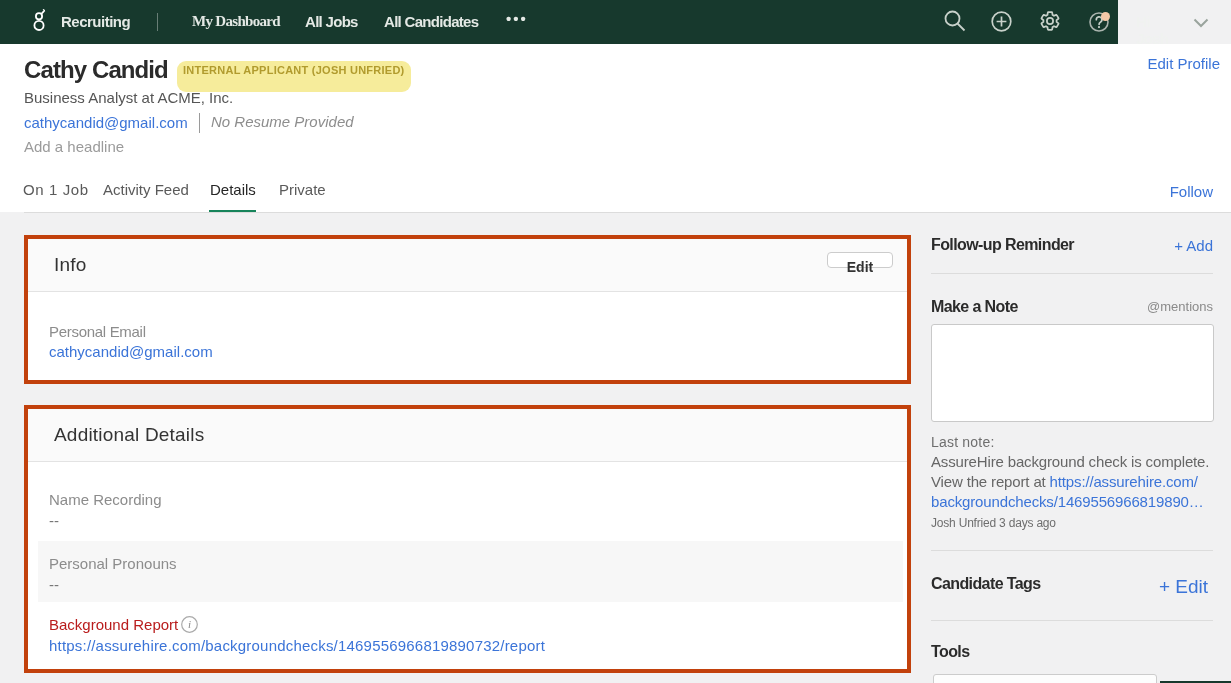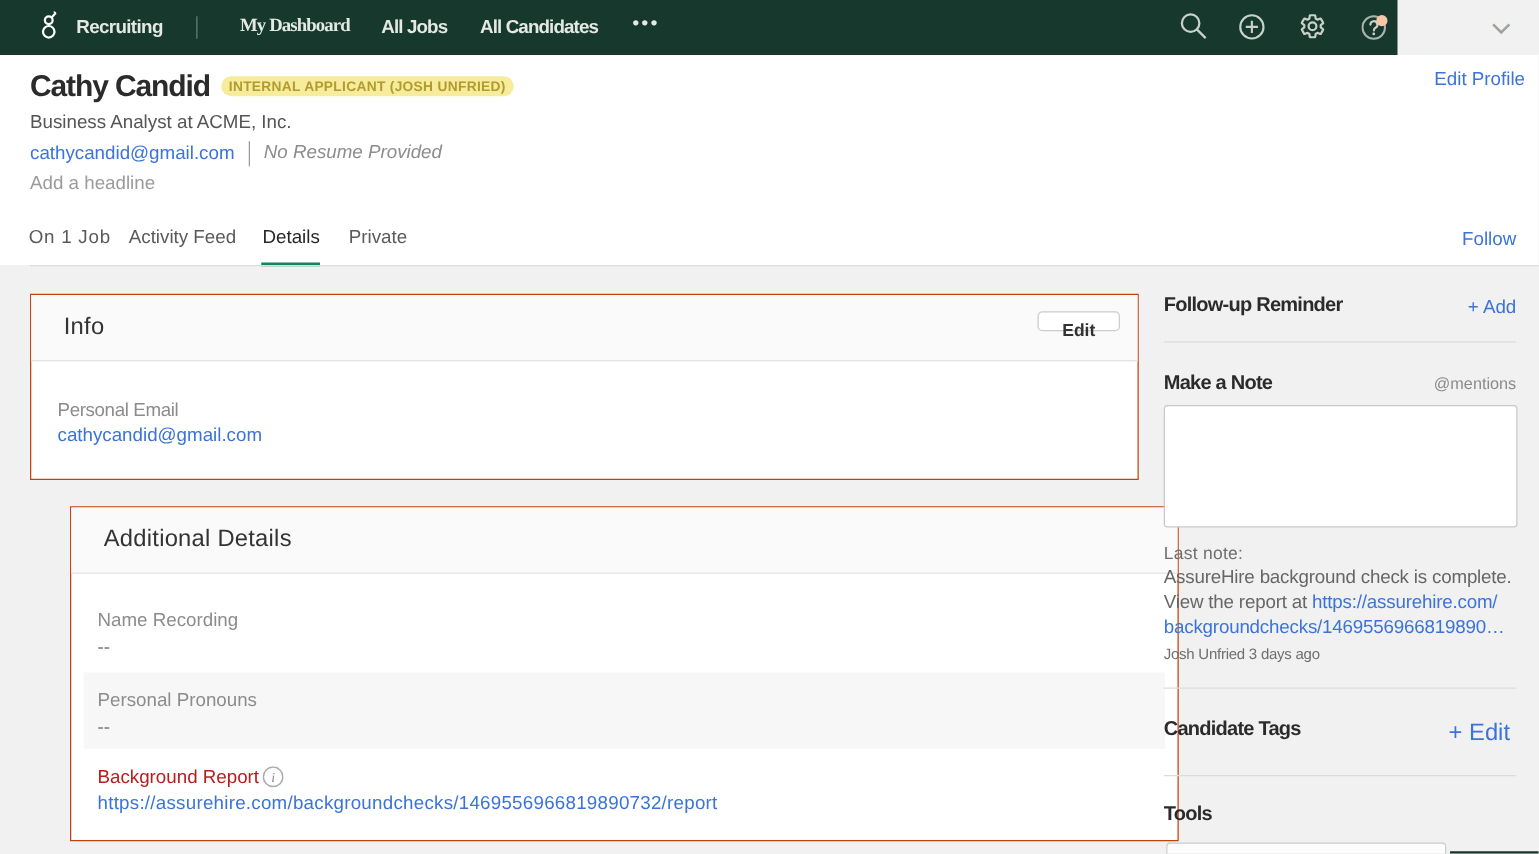--- a/index.html
+++ b/index.html
@@ -12,21 +12,21 @@
   #nav { position:absolute; top:0; left:0; width:1118px; height:44px; background:#17392d; }
   #nav .navtext { color:#e4e9e5; font-size:15px; font-weight:bold; letter-spacing:-0.7px; }
   #nav .sep { position:absolute; left:157px; top:13px; width:1px; height:18px; background:rgba(255,255,255,0.35); }
 
   
   #header { position:absolute; top:44px; left:0; width:1231px; height:168px; background:#ffffff; }
   #hdr-line { position:absolute; top:212px; left:24px; width:1207px; height:1px; background:#dcdcdc; }
   #tab-underline { position:absolute; top:210px; left:209px; width:47px; height:3px; background:#17845b; }
 
   
-  .card { position:absolute; left:24px; width:887px; background:#fff; border:1px solid #c2410c; }
+  .card { position:absolute; left:24px; width:887px; background:#fff; border:4px solid #c2410c; }
   .card-header { position:relative; height:53px; background:#fafafa; border-bottom:1px solid #e3e3e3; }
   .card-header h2 { position:absolute; left:26px; top:50%; transform:translateY(-50%); font-size:19px; font-weight:normal; color:#333; letter-spacing:0.2px; }
 
   
   .sb-h { font-size:16px; font-weight:bold; color:#2b2b2b; letter-spacing:-0.6px; }
   .sb-div { position:absolute; left:931px; width:282px; height:1px; background:#dcdcdc; }
 </style>
 </head>
 <body>
 
@@ -73,21 +73,21 @@
   </svg>
   <div class="abs" style="left:1101px; top:12px; width:9px; height:9px; border-radius:50%; background:#f6c8a7;"></div>
   <span class="abs navtext" style="left:1136px; top:13px; color:#f0f2f0;">Hi Josh</span>
   <svg class="abs" style="left:1193px; top:18px;" width="16" height="10" viewBox="0 0 16 10">
     <path d="M 1.5 1.5 L 8 8 L 14.5 1.5" fill="none" stroke="#9aa49d" stroke-width="2"></path>
   </svg>
 </div>
 
 <div id="header"></div>
 <span class="abs" style="left:24px; top:56px; font-size:24px; font-weight:bold; color:#2b2b2b; letter-spacing:-0.9px;">Cathy Candid</span>
-<span class="abs" style="left:177px; top:61px; height:16px; line-height:18px; padding:0 6px; background:#f6ec9b; border-radius:9px; font-size:11px; font-weight:bold; color:#b19b2e; letter-spacing:0.25px;">INTERNAL APPLICANT (JOSH UNFRIED)</span>
+<span class="abs" style="left:177px; top:61px; height:31px; line-height:18px; padding:0 6px; background:#f6ec9b; border-radius:9px; font-size:11px; font-weight:bold; color:#b19b2e; letter-spacing:0.25px;">INTERNAL APPLICANT (JOSH UNFRIED)</span>
 <span class="abs" style="left:24px; top:89px; font-size:15px; color:#555;">Business Analyst at ACME, Inc.</span>
 <span class="abs blue" style="left:24px; top:114px; font-size:15px;">cathycandid@gmail.com</span>
 <div class="abs" style="left:199px; top:113px; width:1px; height:20px; background:#9a9a9a;"></div>
 <span class="abs" style="left:211px; top:113px; font-size:15px; font-style:italic; color:#8d8d8d;">No Resume Provided</span>
 <span class="abs" style="left:24px; top:138px; font-size:15px; color:#9b9b9b;">Add a headline</span>
 <span class="abs blue" style="right:11px; top:55px; font-size:15px;">Edit Profile</span>
 
 <span class="abs" style="left:23px; top:181px; font-size:15px; color:#5a5a5a; letter-spacing:0.6px;">On 1 Job</span>
 <span class="abs" style="left:103px; top:181px; font-size:15px; color:#5a5a5a;">Activity Feed</span>
 <span class="abs" style="left:210px; top:181px; font-size:15px; color:#262626;">Details</span>
@@ -98,21 +98,21 @@
 
 <div class="card" style="top:235px; height:149px;">
   <div class="card-header">
     <h2>Info</h2>
     <span style="position:absolute; right:14px; top:13px; width:66px; height:16px; background:#fff; border:1px solid #ccc; border-radius:4px; font-size:14px; font-weight:bold; color:#333; text-align:center; line-height:29px;">Edit</span>
   </div>
   <span class="abs" style="left:21px; top:84px; font-size:15px; color:#8c8c8c; letter-spacing:-0.3px;">Personal Email</span>
   <span class="abs blue" style="left:21px; top:104px; font-size:15px;">cathycandid@gmail.com</span>
 </div>
 
-<div class="card" style="top:405px; height:268px;margin-left:32px;">
+<div class="card" style="top:405px; height:268px;">
   <div class="card-header">
     <h2>Additional Details</h2>
   </div>
   <div class="abs" style="left:10px; top:132px; width:865px; height:61px; background:#f7f7f7;"></div>
   <span class="abs" style="left:21px; top:82px; font-size:15px; color:#8c8c8c;">Name Recording</span>
   <span class="abs" style="left:21px; top:103px; font-size:15px; color:#777;">--</span>
   <span class="abs" style="left:21px; top:146px; font-size:15px; color:#8c8c8c;">Personal Pronouns</span>
   <span class="abs" style="left:21px; top:167px; font-size:15px; color:#777;">--</span>
   <span class="abs" style="left:21px; top:207px; font-size:15px; color:#b91c1c;">Background Report</span>
   <svg class="abs" style="left:153px; top:207px;" width="17" height="17" viewBox="0 0 17 17">

